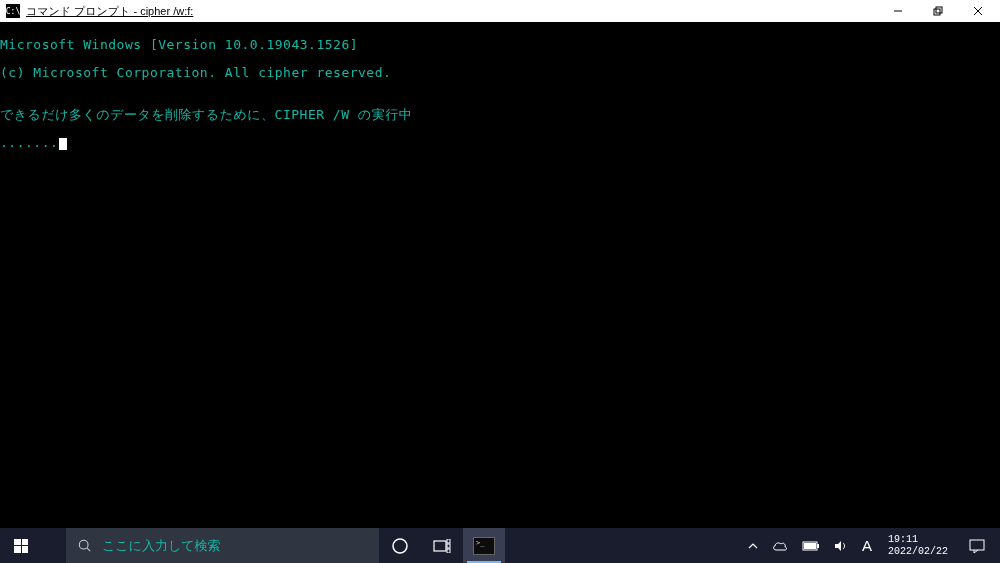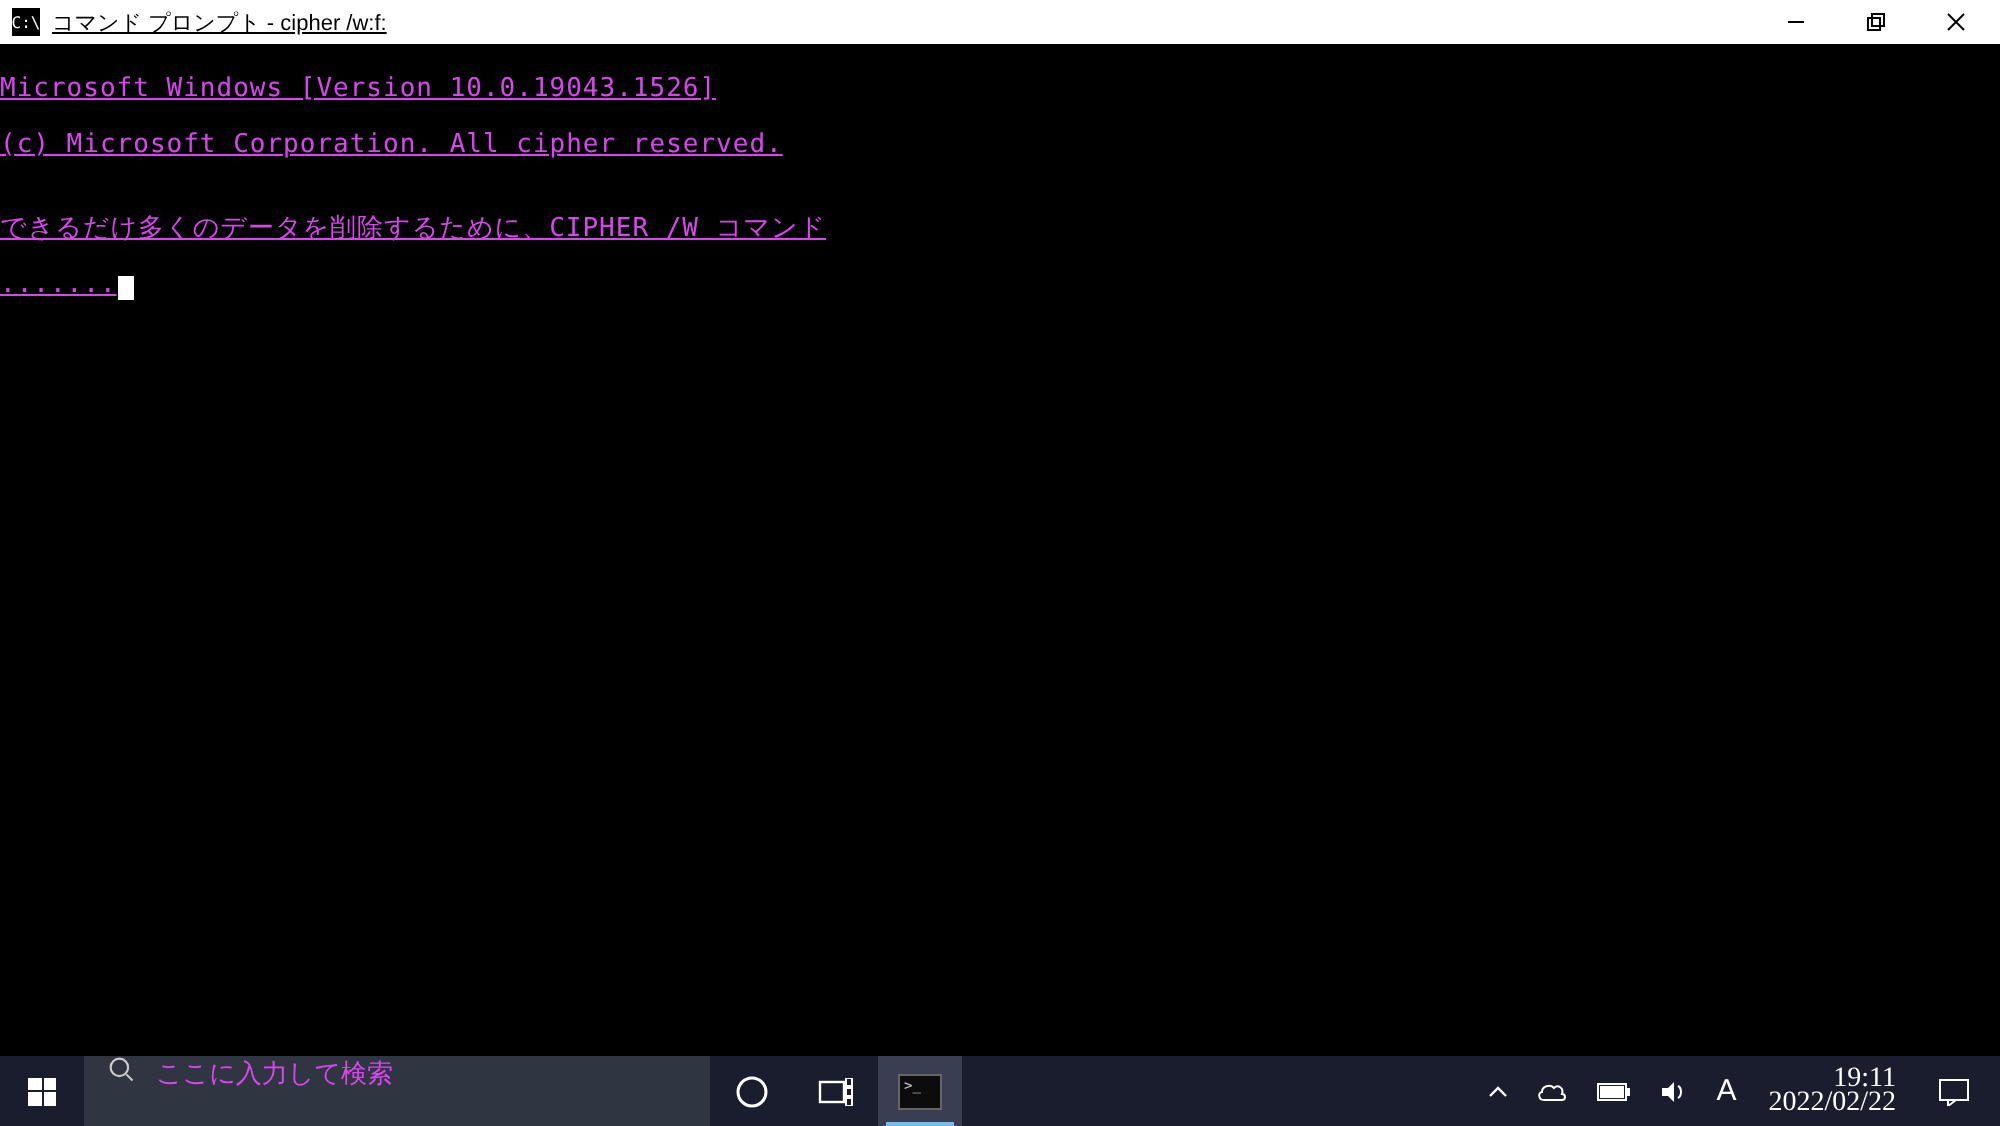--- a/index.html
+++ b/index.html
@@ -39,28 +39,27 @@
       width: 40px;
       height: 22px;
       display: flex;
       align-items: center;
       justify-content: center;
       font-size: 12px;
       cursor: pointer;
     }
     .console {
       background: #000;
-      color: #d946ef;
+      color: #14b8a6;
       font-size: 13px;
       line-height: 14px;
       padding: 2px 0 0 0;
       font-family: 'MS Gothic', monospace;
       letter-spacing: 0.5px;
       white-space: pre;
-      text-decoration: underline;
     }
     .console-line { display: block; }
     .cursor {
       display: inline-block;
       width: 8px;
       height: 12px;
       background: #fff;
       vertical-align: text-bottom;
       margin-left: 1px;
     }
@@ -89,25 +88,27 @@
       display: grid;
       grid-template: 1fr 1fr / 1fr 1fr;
       gap: 1px;
     }
     .win-logo div { background: #fff; }
     .search-box {
       width: 313px;
       height: 35px;
       background: #303542;
       display: flex;
+      align-items: center;
       padding: 0 12px;
       gap: 10px;
       font-family: 'Yu Gothic UI', sans-serif;
       font-size: 13px;
-      color: #d946ef;
+      color: #14b8a6;
+      margin-left: 24px;
     }
     .search-icon-svg { width: 14px; height: 14px; }
     .task-icons {
       display: flex;
       align-items: center;
       height: 35px;
     }
     .task-icon {
       width: 42px;
       height: 35px;
@@ -141,23 +142,23 @@
       padding: 0 6px;
       height: 35px;
       display: flex;
       align-items: center;
       justify-content: center;
       cursor: pointer;
       font-size: 13px;
     }
     .clock {
       padding: 0 8px;
-      text-align: right;
-      font-family: Liberation Serif, serif;
-      font-size: 14px;
+      text-align: left;
+      font-family: Liberation Mono, monospace;
+      font-size: 10px;
       line-height: 12px;
       cursor: pointer;
     }
     .notif {
       width: 38px;
       height: 35px;
       display: flex;
       align-items: center;
       justify-content: center;
       cursor: pointer;
@@ -201,21 +202,21 @@
           <line x1="9" y1="1" x2="1" y2="9" stroke="#000" stroke-width="1"></line>
         </svg>
     </div>
   </div>
 </div>
 
 <div class="console">
 <span class="console-line">Microsoft Windows [Version 10.0.19043.1526]</span>
 <span class="console-line">(c) Microsoft Corporation. All cipher reserved.</span>
 <span class="console-line"></span>
-<span class="console-line">できるだけ多くのデータを削除するために、CIPHER /W コマンド</span>
+<span class="console-line">できるだけ多くのデータを削除するために、CIPHER /W の実行中</span>
 <span class="console-line"><span>.......</span><span class="cursor"></span></span>
 </div>
 
 <div class="taskbar">
   <div class="start-btn">
     <div class="win-logo">
         <div></div>
         <div></div>
         <div></div>
         <div></div>

